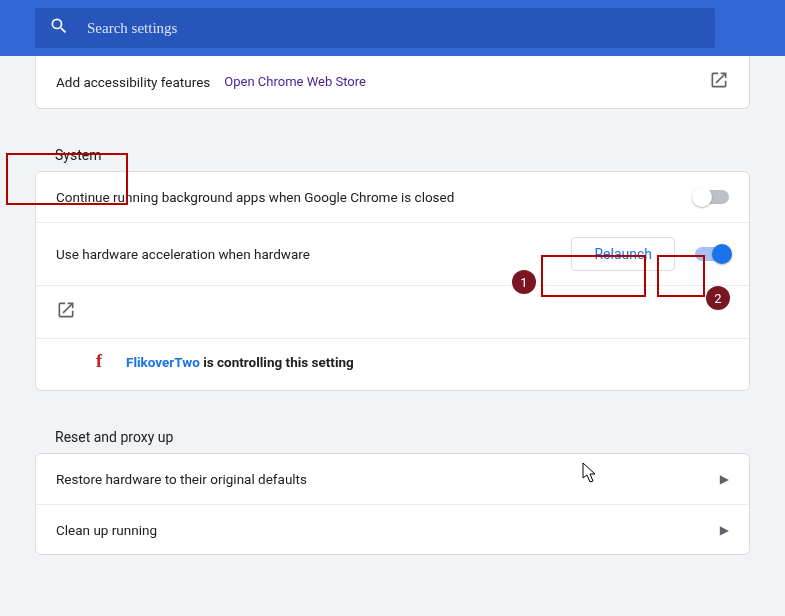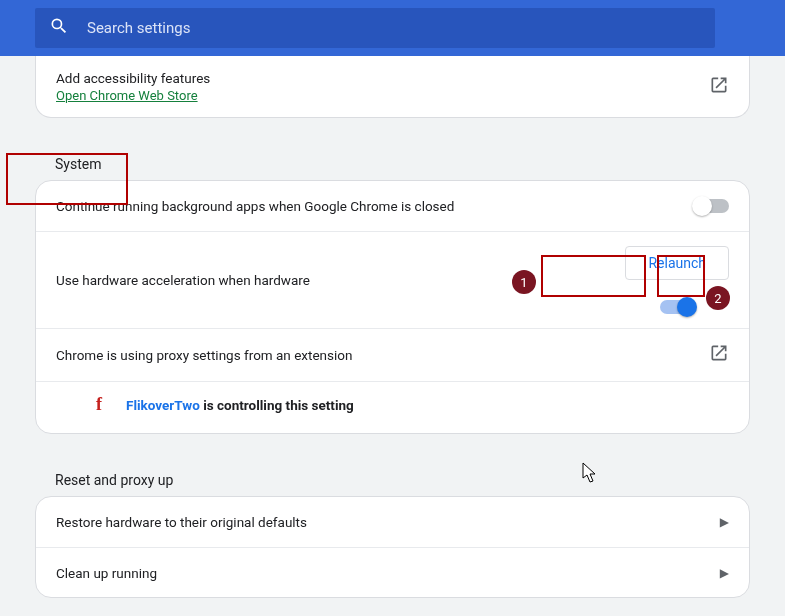--- a/index.html
+++ b/index.html
@@ -24,48 +24,49 @@
   }
   .search-bar svg { fill: #fff; width: 20px; height: 20px; }
   .search-input {
     background: transparent;
     border: none;
     outline: none;
     color: #fff;
     font-size: 15px;
     margin-left: 18px;
     flex: 1;
+    font-family: Liberation Serif, serif;
   }
   .search-input::placeholder { color: #dbe3f7; }
 
   .content { padding: 0 35px 20px 35px; }
 
   .card {
     background: #fff;
     border: 1px solid #dadce0;
-    border-radius: 16px;
+    border-radius: 6px;
     margin-bottom: 18px;
   }
   .card.top-open {
     border-top: none;
     border-top-left-radius: 0;
     border-top-right-radius: 0;
   }
 
   .row {
     display: flex;
     align-items: center;
     justify-content: space-between;
     padding: 14px 20px;
     min-height: 50px;
   }
   .row + .row { border-top: 1px solid #e8eaed; }
-  .row-text { display: flex; flex-direction: column; gap: 2px; }
+  .row-text { display: flex; flex-direction: row; gap: 14px; }
   .primary { color: #202124; font-size: 13.5px; }
-  .secondary { color: #15803d; font-size: 13px; text-decoration: underline; }
+  .secondary { color: #4c1d95; font-size: 13px; }
 
   .section-title {
     color: #202124;
     font-size: 14px;
     padding: 20px 20px 8px 20px;
   }
 
   .toggle {
     width: 34px; height: 14px; border-radius: 7px; position: relative;
   }
@@ -96,21 +97,21 @@
     align-items: center;
     justify-content: space-between;
     padding: 12px 20px 18px 20px;
     border-top: 1px solid #e8eaed;
   }
   .ext-left { display: flex; align-items: center; gap: 24px; padding-left: 40px; }
   .ext-icon { color: #c5221f; font-weight: bold; font-size: 18px; font-family: serif; }
   .ext-text { font-size: 13.5px; color: #202124; font-weight: bold; }
   .ext-text .link { color: #1a73e8; }
 
-  .right-group { display: flex; align-items: center; gap: 20px; flex-direction: column; }
+  .right-group { display: flex; align-items: center; gap: 20px; }
 
   
   .redbox { position: absolute; border: 2px solid #b00000; }
   .badge {
     position: absolute; width: 24px; height: 24px; background: #7a1522;
     border-radius: 50%; color: #fff; font-size: 13px;
     display: flex; align-items: center; justify-content: center;
   }
   .cursor { position: absolute; width: 16px; height: 22px; }
 </style>
@@ -152,21 +153,20 @@
       <div class="toggle off"></div>
     </div>
     <div class="row">
       <span class="primary">Use hardware acceleration when hardware</span>
       <div class="right-group">
         <button class="btn">Relaunch</button>
         <div class="toggle on"></div>
       </div>
     </div>
     <div class="row">
-      <span class="primary">Chrome is using proxy settings from an extension</span>
       <span>
         <svg class="open-icon" viewBox="0 0 24 24">
             <path d="M19 19H5V5h6V3H5a2 2 0 00-2 2v14a2 2 0 002 2h14a2 2 0 002-2v-6h-2v6zM14 3v2h3.59l-9.83 9.83 1.41 1.41L19 6.41V10h2V3h-7z"></path>
           </svg>
       </span>
     </div>
     <div class="ext-row">
       <div class="ext-left">
         <span class="ext-icon">f</span>
         <span class="ext-text">

